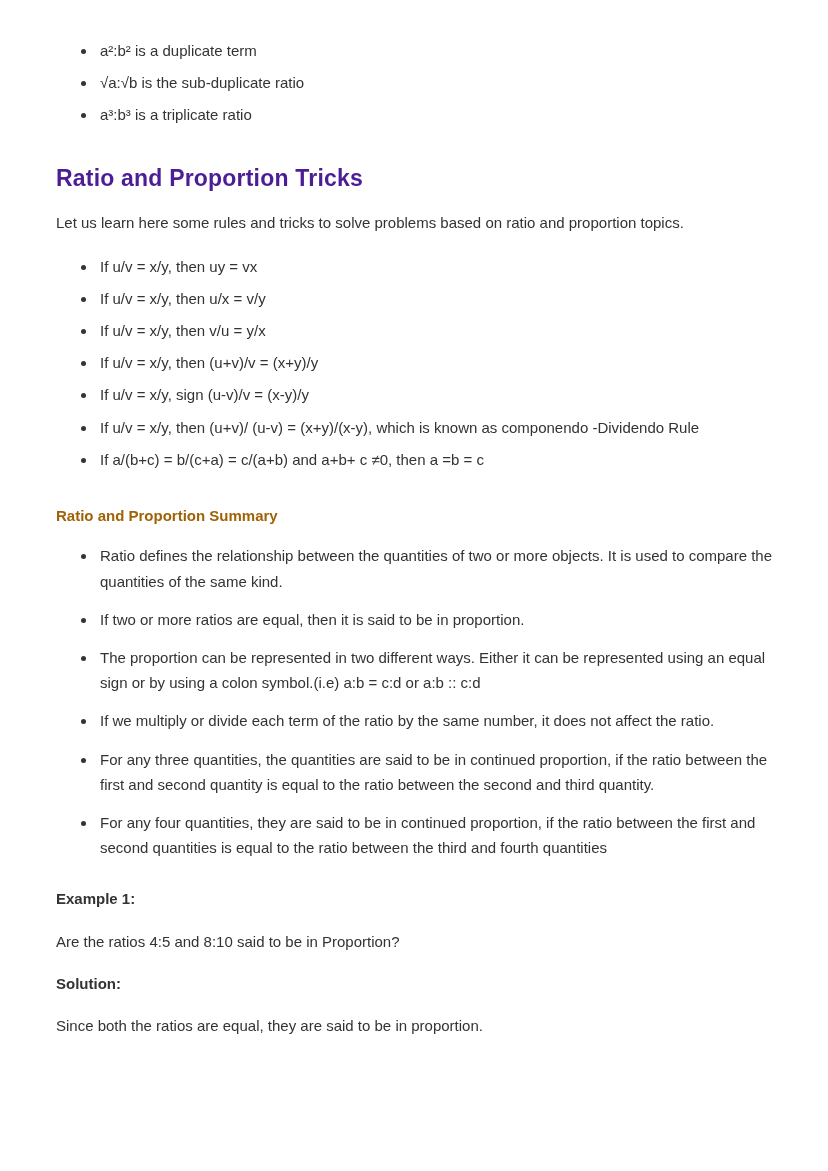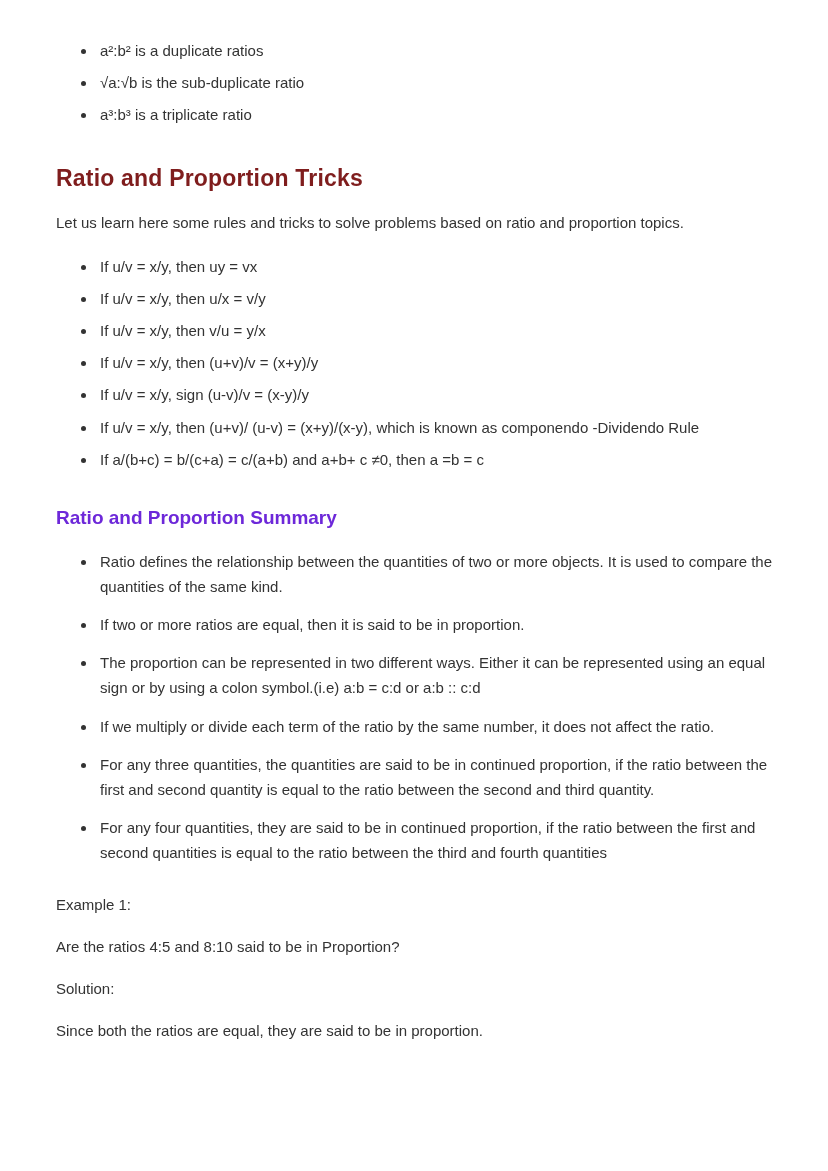--- a/index.html
+++ b/index.html
@@ -17,60 +17,60 @@
       box-sizing: border-box;
       padding: 20px 52px 30px 56px;
       background: #ffffff;
     }
     .para {
       font-size: 15px;
       line-height: 1.68;
       margin: 17px 0;
     }
     .bold-label {
-      font-weight: normal;
+      font-weight: bold;
     }
     .bullet-list {
       list-style: disc;
       margin: 18px 0 26px 0;
       padding-left: 41px;
     }
     .bullet-list li {
       font-size: 15px;
       line-height: 1.68;
       margin: 7px 0;
       padding-left: 3px;
     }
     .summary-list li {
       margin: 13px 0;
     }
     h2.section-title {
       font-size: 23px;
       line-height: 1.3;
       font-weight: bold;
-      color: #7f1d1d;
+      color: #4c1d95;
       margin: 36px 0 16px 0;
       letter-spacing: 0.2px;
     }
     h3.sub-title {
-      font-size: 19px;
+      font-size: 15px;
       line-height: 1.3;
       font-weight: bold;
-      color: #6d28d9;
+      color: #a16207;
       margin: 34px 0 6px 0;
     }
   </style>
 </head>
 <body>
 
 <div class="page">
 
 
   <ul class="bullet-list">
-    <li>a²:b² is a duplicate ratios</li>
+    <li>a²:b² is a duplicate term</li>
     <li>√a:√b is the sub-duplicate ratio</li>
     <li>a³:b³ is a triplicate ratio</li>
   </ul>
 
   <h2 class="section-title">Ratio and Proportion Tricks</h2>
 
   <p class="para">Let us learn here some rules and tricks to solve problems based on ratio and proportion topics.</p>
 
   <ul class="bullet-list">
     <li>If u/v = x/y, then uy = vx</li>

